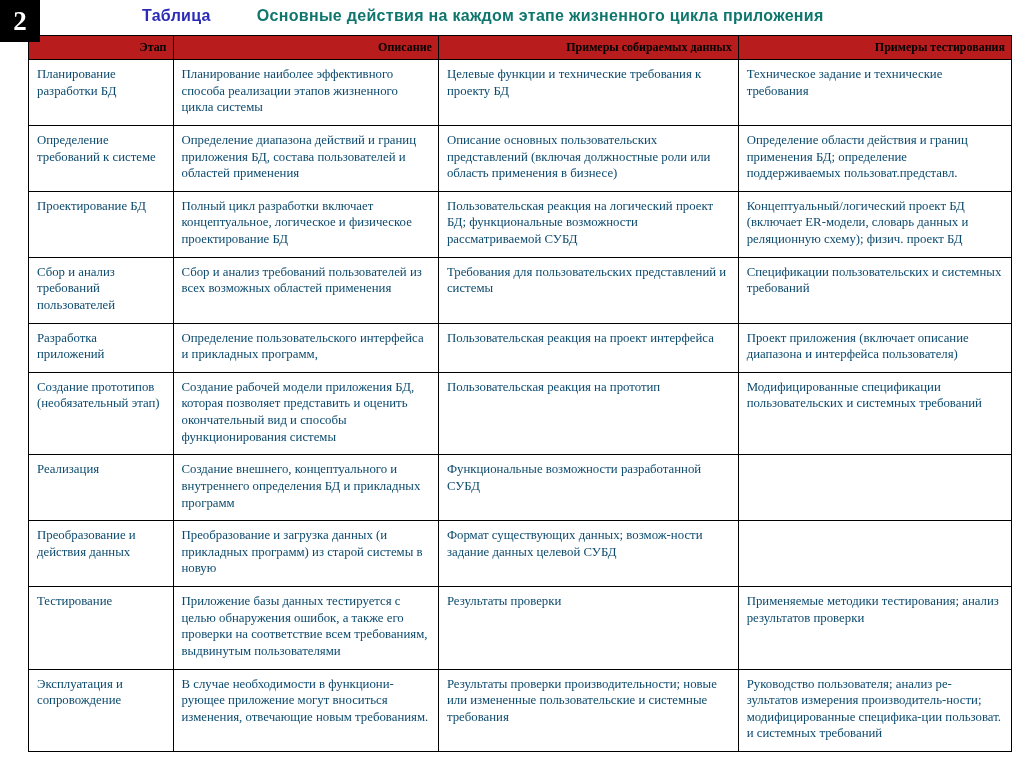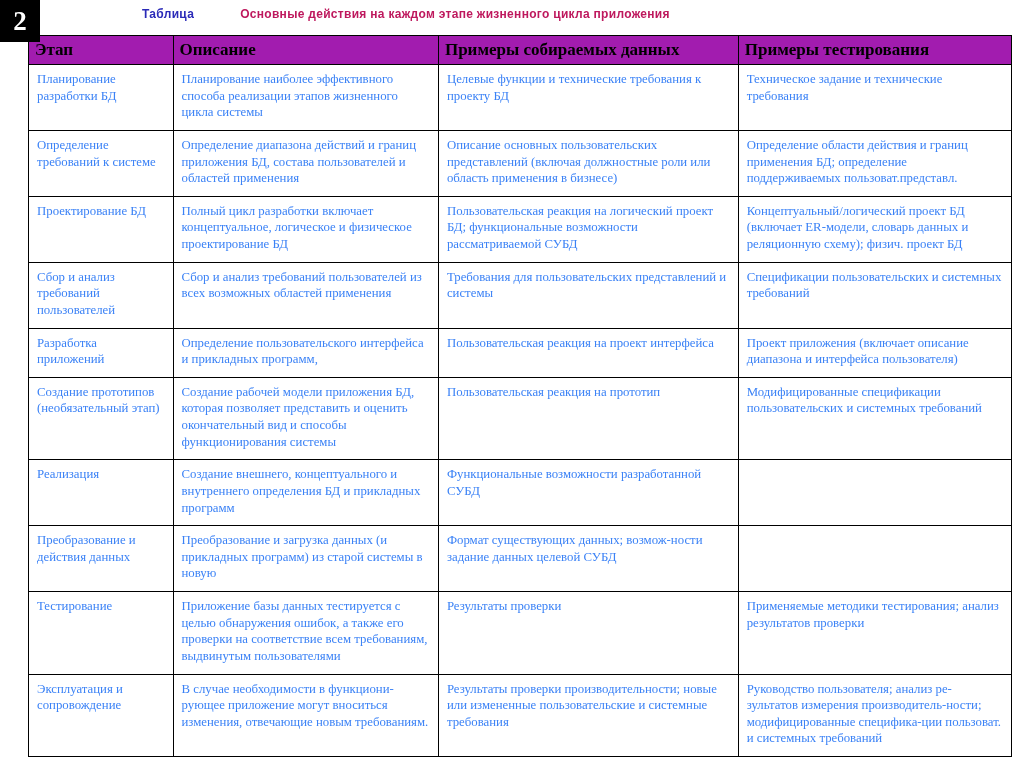--- a/index.html
+++ b/index.html
@@ -30,65 +30,65 @@
   .title-row {
     position: absolute;
     top: 7px;
     left: 142px;
     right: 20px;
     display: flex;
     gap: 46px;
     align-items: baseline;
     font-family: "Liberation Sans", sans-serif;
     font-weight: bold;
-    font-size: 12px;
+    font-size: 16px;
     letter-spacing: 0.3px;
     white-space: nowrap;
   }
   .table-wrap {
     position: absolute;
     top: 35px;
     left: 28px;
     right: 12px;
   }
   table.lifecycle {
     width: 100%;
     border-collapse: collapse;
     table-layout: fixed;
   }
   table.lifecycle th {
     border: 1px solid #000000;
-    font-size: 17px;
+    font-size: 12px;
     font-weight: bold;
-    text-align: left;
+    text-align: right;
     padding: 4px 6px;
-    background: #a21caf;
+    background: #b91c1c;
     color: #000000;
   }
   table.lifecycle td {
     border: 1px solid #000000;
     font-size: 12.8px;
     line-height: 1.3;
     vertical-align: top;
     text-align: left;
     padding: 6px 8px 9px 8px;
-    color: #3b82f6;
+    color: #0c4a6e;
     word-wrap: break-word;
   }
 </style>
 </head>
 <body>
 
 <div class="page">
 
   <div class="slide-number">2</div>
 
   <div class="title-row">
     <span style="color: rgb(43, 43, 184);">Таблица</span>
-    <span style="color: #be185d;">Основные действия на каждом этапе жизненного цикла приложения</span>
+    <span style="color: #0f766e;">Основные действия на каждом этапе жизненного цикла приложения</span>
   </div>
 
   <div class="table-wrap">
     <table class="lifecycle">
       <colgroup>
           <col style="width: 14.7%;">
           <col style="width: 27%;">
           <col style="width: 30.5%;">
           <col style="width: 27.8%;">
         </colgroup>

